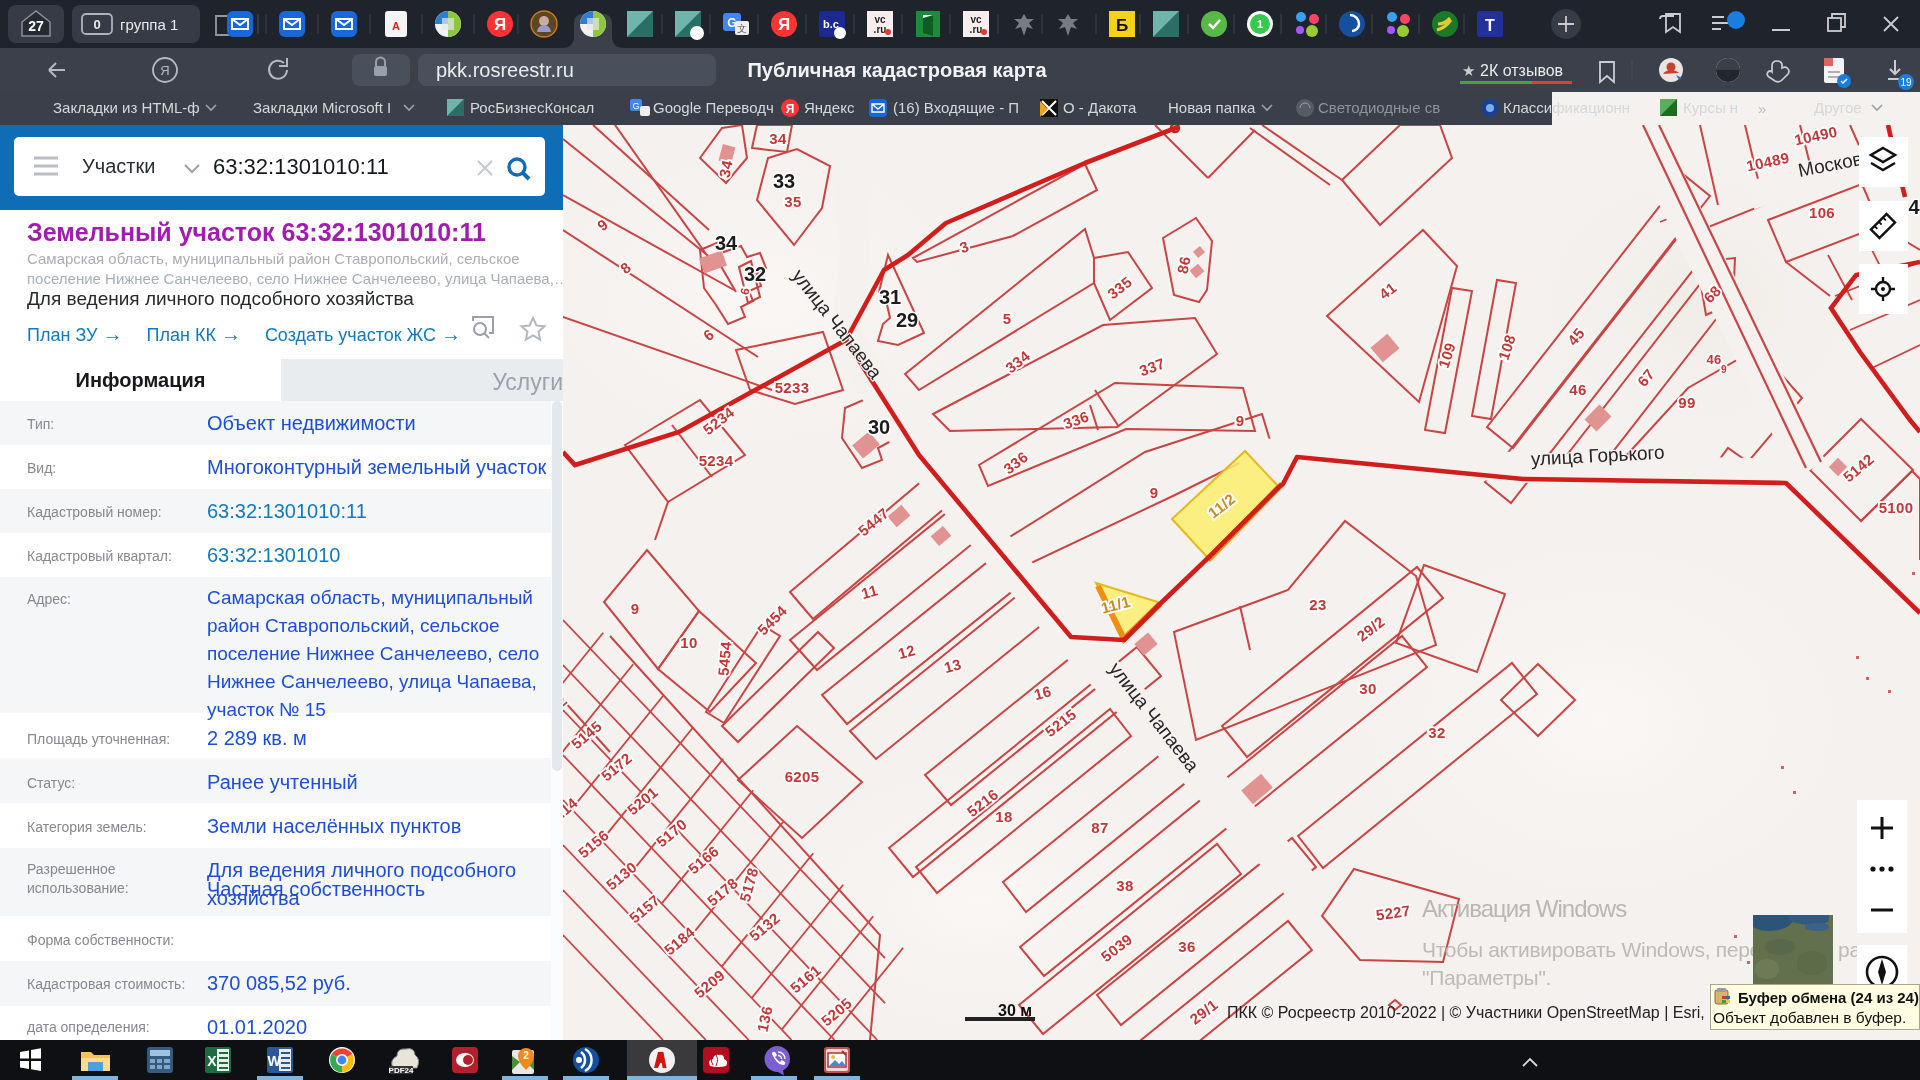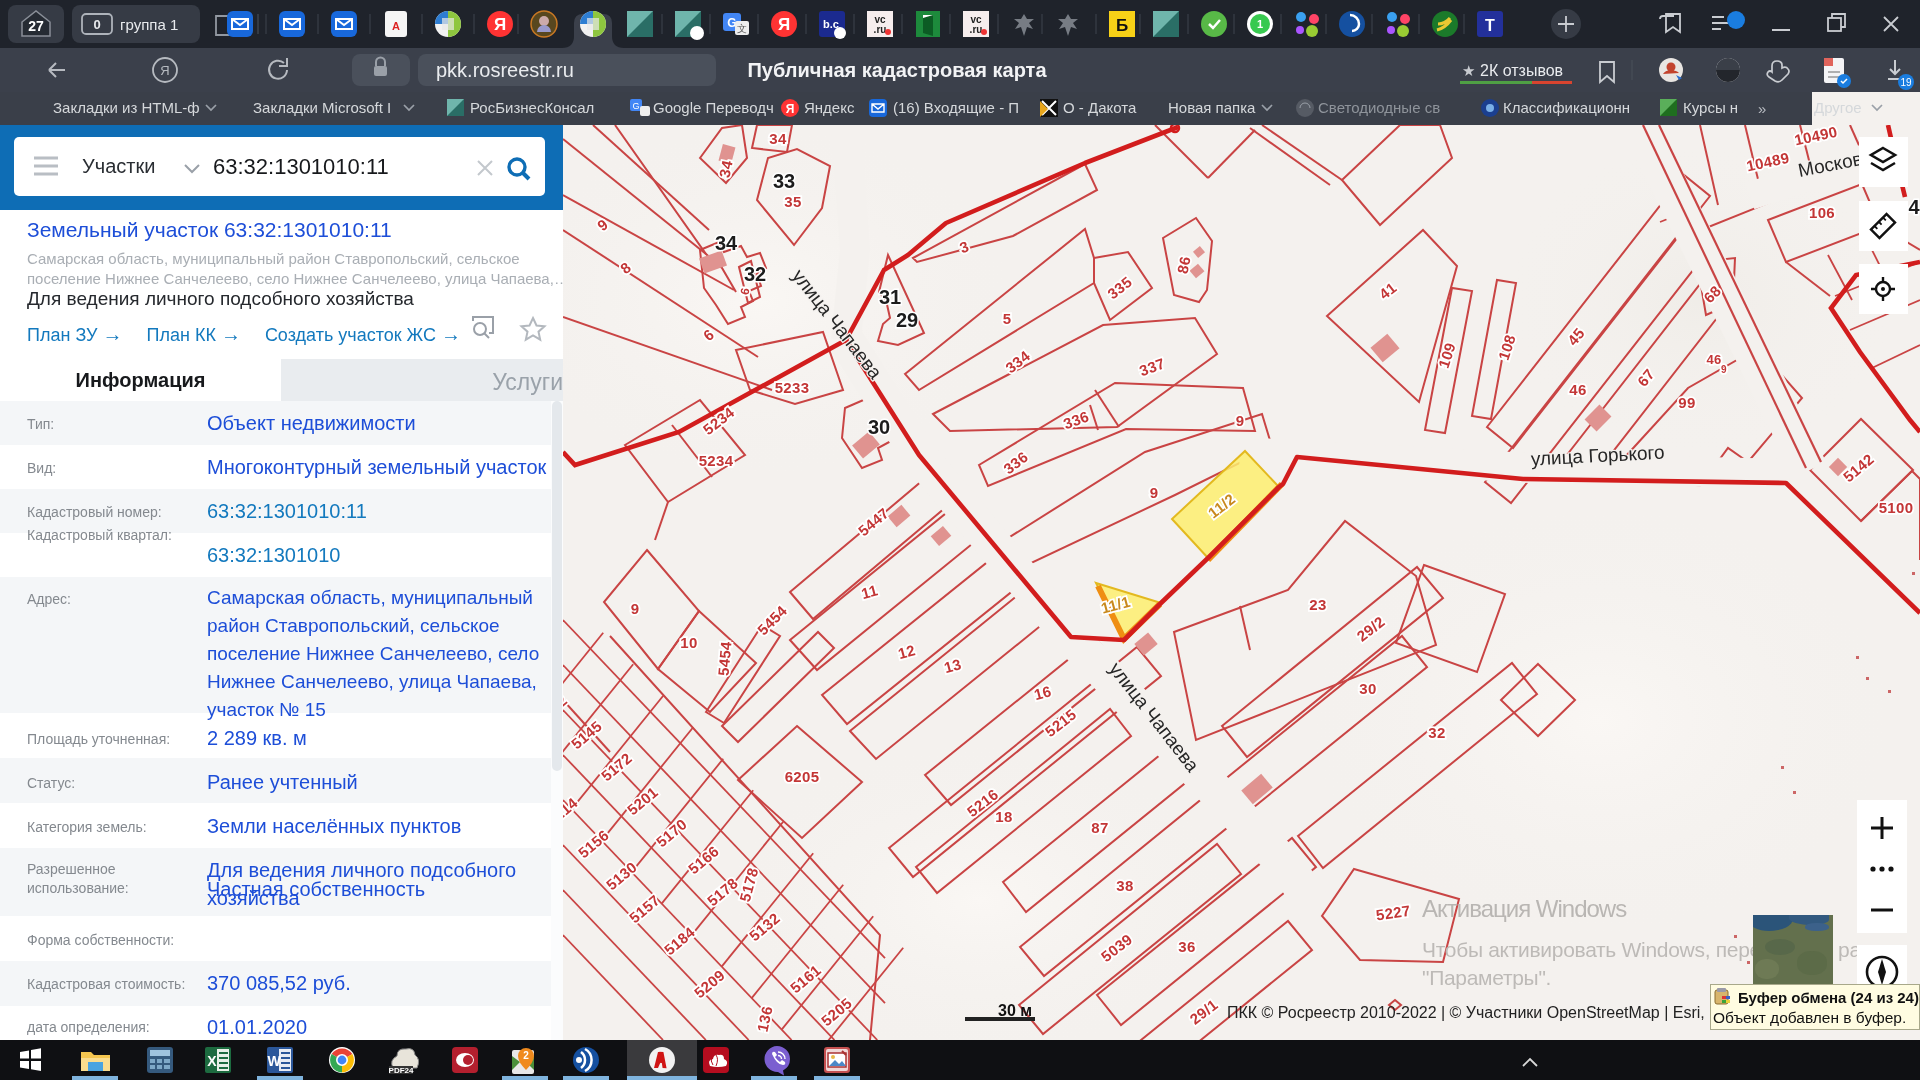--- a/index.html
+++ b/index.html
@@ -1,19 +1,19 @@
 <!DOCTYPE html>
 <html><head><meta charset="utf-8">
 <style>
 *{margin:0;padding:0;box-sizing:border-box}
 html,body{width:1920px;height:1080px;overflow:hidden;font-family:"Liberation Sans",sans-serif;position:relative;background:#f4f1ee}
 .abs{position:absolute}
 #tabbar{left:0;top:0;width:1920px;height:52px;background:#1f232b}
 #addrbar{left:0;top:48px;width:1920px;height:44px;background:#3b404b}
-#bookbar{left:0;top:92px;width:1812px;height:33px;background:#3a3f49;font-size:15px;color:#86efac}
+#bookbar{left:0;top:92px;width:1552px;height:33px;background:#3a3f49;font-size:15px;color:#86efac}
 #taskbar{left:0;top:1040px;width:1920px;height:40px;background:#0f1013}
 .row-label{position:absolute;left:27px;color:#84898f;font-size:14px;line-height:19px}
 .row-val{position:absolute;left:207px;color:#1d4ed8;font-size:20px;line-height:28px}
 .tbline{position:absolute;top:1076px;height:4px;background:#7fb4de}
 svg text{user-select:none}
 </style></head>
 <body>
 
 <div class="abs" id="tabbar">
 <svg class="abs" style="left:0;top:0" width="1920" height="48">
@@ -233,21 +233,21 @@
       <path d="M34 33 h24 M34 41 h24 M34 49 h24"></path>
     </g>
   <text x="82" y="48" font-size="20" fill="#2a2e33">Участки</text>
   <path d="M185 40 l7 7 7-7" stroke="#9aa0a8" stroke-width="2" fill="none"></path>
   <text x="213" y="49" font-size="22" fill="#17191c">63:32:1301010:11</text>
   <path d="M478 36 l14 14 M492 36 l-14 14" stroke="#c3c8cd" stroke-width="2"></path>
   <circle cx="517" cy="42" r="8" fill="none" stroke="#0e6db5" stroke-width="3.4"></circle>
     <path d="M523 48 l6 6" stroke="#0e6db5" stroke-width="4"></path>
   <path d="M578 36 l-8 8 8 8" stroke="#a6cced" stroke-width="3.5" fill="none"></path>
 </svg>
-<div class="abs" style="left:27px;top:218px;width:520px;color:#1d4ed8;font-size:21px;font-weight:normal">Земельный участок 63:32:1301010:11</div>
+<div class="abs" style="left:27px;top:218px;width:520px;color:#a21caf;font-size:25px;font-weight:bold">Земельный участок 63:32:1301010:11</div>
 <div class="abs" style="left:27px;top:249px;color:#a9aeb4;font-size:15px;line-height:20px;white-space:nowrap">Самарская область, муниципальный район Ставропольский, сельское<br>поселение Нижнее Санчелеево, село Нижнее Санчелеево, улица Чапаева,…</div>
 <div class="abs" style="left:27px;top:288px;width:520px;color:#26292e;font-size:19px">Для ведения личного подсобного хозяйства</div>
 <div class="abs" style="left:27px;top:323px;font-size:18px;color:#1379be">План ЗУ <span style="font-size:20px">→</span><span style="display:inline-block;width:24px"></span>План КК <span style="font-size:20px">→</span><span style="display:inline-block;width:24px"></span>Создать участок ЖС <span style="font-size:20px">→</span></div>
 <svg class="abs" style="left:470px;top:315px" width="90" height="32">
   <path d="M3 6 v-4 h20 v16 h-4" fill="none" stroke="#9aa0a8" stroke-width="2"></path>
   <circle cx="10" cy="14" r="6" fill="none" stroke="#9aa0a8" stroke-width="2"></circle>
     <path d="M14 18 l5 5" stroke="#9aa0a8" stroke-width="2"></path>
   <path d="M63 3 l3.5 7.5 8 .8 -6 5.4 1.7 8 -7.2-4.2 -7.2 4.2 1.7-8 -6-5.4 8-.8 z" fill="none" stroke="#b3b8be" stroke-width="2"></path>
 </svg>
 
@@ -261,21 +261,21 @@
 <div class="abs" style="left:0;top:577px;width:551px;height:136px;background:#f4f6f8"></div>
 <div class="abs" style="left:0;top:758px;width:551px;height:45px;background:#f4f6f8"></div>
 <div class="abs" style="left:0;top:848px;width:551px;height:68px;background:#f4f6f8"></div>
 <div class="abs" style="left:0;top:961px;width:551px;height:45px;background:#f4f6f8"></div>
 <div class="abs row-label" style="top:415px">Тип:</div>
 <div class="abs row-val" style="top:409px">Объект недвижимости</div>
 <div class="abs row-label" style="top:459px">Вид:</div>
 <div class="abs row-val" style="top:453px">Многоконтурный земельный участок</div>
 <div class="abs row-label" style="top:503px">Кадастровый номер:</div>
 <div class="abs row-val" style="top:497px;color:#1379be">63:32:1301010:11</div>
-<div class="abs row-label" style="top:526px">Кадастровый квартал:</div>
+<div class="abs row-label" style="top:547px">Кадастровый квартал:</div>
 <div class="abs row-val" style="top:541px;color:#1379be">63:32:1301010</div>
 <div class="abs row-label" style="top:590px">Адрес:</div>
 <div class="abs row-val" style="top:584px;white-space:nowrap;font-size:19px">Самарская область, муниципальный<br>район Ставропольский, сельское<br>поселение Нижнее Санчелеево, село<br>Нижнее Санчелеево, улица Чапаева,<br>участок № 15</div>
 <div class="abs row-label" style="top:730px">Площадь уточненная:</div>
 <div class="abs row-val" style="top:724px">2 289 кв. м</div>
 <div class="abs row-label" style="top:774px">Статус:</div>
 <div class="abs row-val" style="top:768px">Ранее учтенный</div>
 <div class="abs row-label" style="top:818px">Категория земель:</div>
 <div class="abs row-val" style="top:812px">Земли населённых пунктов</div>
 <div class="abs row-label" style="top:860px;width:150px">Разрешенное использование:</div>

